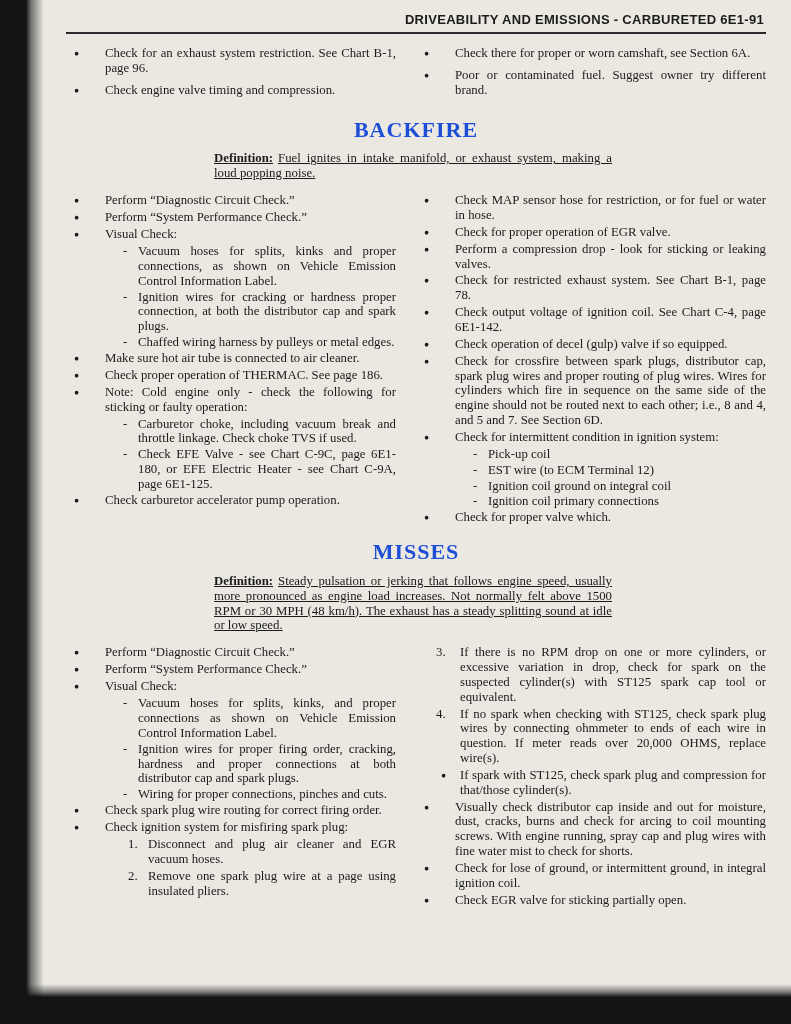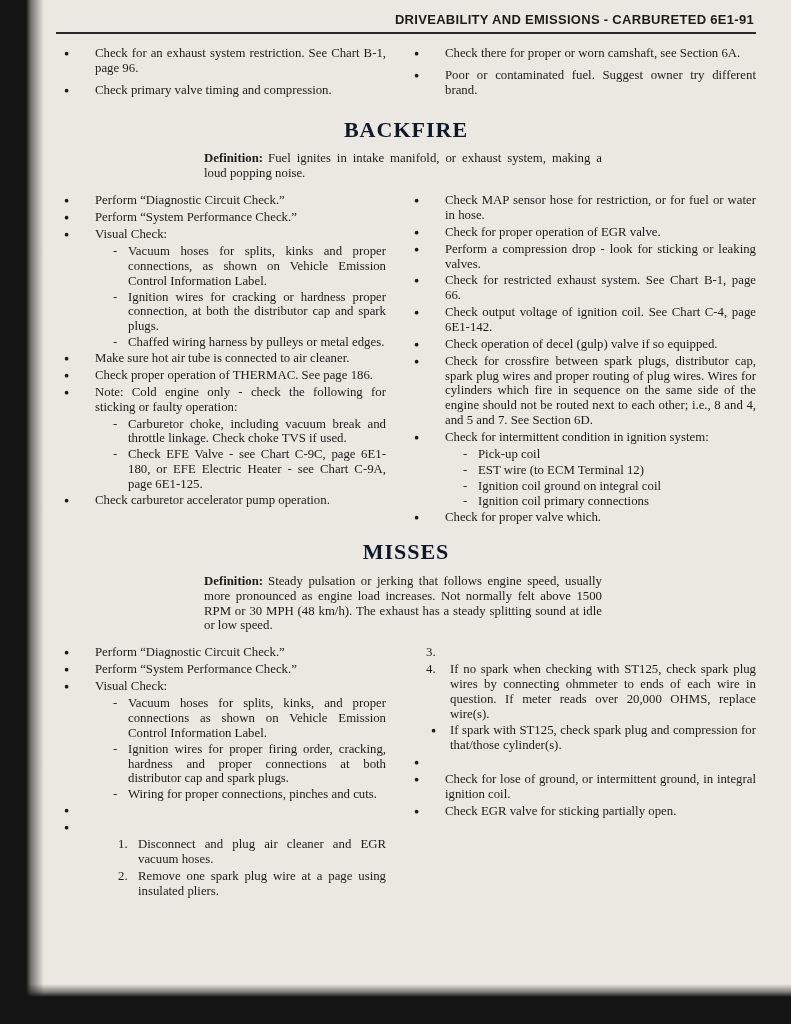--- a/index.html
+++ b/index.html
@@ -17,21 +17,21 @@
     color: var(--ink, #1b1b1b);
     overflow: hidden;
   }
   .page {
     position: absolute;
     inset: 0;
     overflow: hidden;
   }
   .content {
     position: absolute;
-    left: 56px;
+    left: 66px;
     top: 12px;
     width: 700px;
   }
   .header {
     text-align: right;
     font-family: "Liberation Sans", sans-serif;
     font-weight: bold;
     font-size: 13px;
     letter-spacing: 0.3px;
     color: var(--ink, #1b1b1b);
@@ -74,26 +74,27 @@
 
   .top-section .item { margin-bottom: 7px; }
 
   .section-title {
     font-family: "Liberation Serif", serif;
     font-size: 22px;
     font-weight: bold;
     letter-spacing: 1px;
     text-align: center;
     margin: 12px 0 9px 0;
-    color: #0f172a;
+    color: #1d4ed8;
   }
   .definition {
     margin: 0 0 12px 148px;
     width: 398px;
     text-align: justify;
+    text-decoration: underline;
   }
   .def-label { margin-right: 5px; }
 
   .edge {
     position: absolute;
     pointer-events: none;
   }
   .edge-left {
     left: 0; top: 0; bottom: 0; width: 44px;
     background: linear-gradient(90deg,
@@ -119,21 +120,21 @@
     <hr class="rule">
 
     <div class="cols top-section">
       <div class="col col-left">
           <div class="item bullet">
             <span class="marker">●</span>
             <span class="text">Check for an exhaust system restriction. See Chart B-1, page 96.</span>
           </div>
           <div class="item bullet">
             <span class="marker">●</span>
-            <span class="text">Check primary valve timing and compression.</span>
+            <span class="text">Check engine valve timing and compression.</span>
           </div>
         </div>
       <div class="col col-right">
           <div class="item bullet">
             <span class="marker">●</span>
             <span class="text">Check there for proper or worn camshaft, see Section 6A.</span>
           </div>
           <div class="item bullet">
             <span class="marker">●</span>
             <span class="text">Poor or contaminated fuel. Suggest owner try different brand.</span>
@@ -203,21 +204,21 @@
           <div class="item bullet">
             <span class="marker">●</span>
             <span class="text">Check for proper operation of EGR valve.</span>
           </div>
           <div class="item bullet">
             <span class="marker">●</span>
             <span class="text">Perform a compression drop - look for sticking or leaking valves.</span>
           </div>
           <div class="item bullet">
             <span class="marker">●</span>
-            <span class="text">Check for restricted exhaust system. See Chart B-1, page 66.</span>
+            <span class="text">Check for restricted exhaust system. See Chart B-1, page 78.</span>
           </div>
           <div class="item bullet">
             <span class="marker">●</span>
             <span class="text">Check output voltage of ignition coil. See Chart C-4, page 6E1-142.</span>
           </div>
           <div class="item bullet">
             <span class="marker">●</span>
             <span class="text">Check operation of decel (gulp) valve if so equipped.</span>
           </div>
           <div class="item bullet">
@@ -275,47 +276,51 @@
           <div class="item dash">
             <span class="marker">-</span>
             <span class="text">Ignition wires for proper firing order, cracking, hardness and proper connections at both distributor cap and spark plugs.</span>
           </div>
           <div class="item dash">
             <span class="marker">-</span>
             <span class="text">Wiring for proper connections, pinches and cuts.</span>
           </div>
           <div class="item bullet">
             <span class="marker">●</span>
-          </div>
-          <div class="item bullet">
-            <span class="marker">●</span>
+            <span class="text">Check spark plug wire routing for correct firing order.</span>
+          </div>
+          <div class="item bullet">
+            <span class="marker">●</span>
+            <span class="text">Check ignition system for misfiring spark plug:</span>
           </div>
           <div class="item num">
             <span class="marker">1.</span>
             <span class="text">Disconnect and plug air cleaner and EGR vacuum hoses.</span>
           </div>
           <div class="item num">
             <span class="marker">2.</span>
             <span class="text">Remove one spark plug wire at a page using insulated pliers.</span>
           </div>
         </div>
       <div class="col col-right">
           <div class="item num2">
             <span class="marker">3.</span>
+            <span class="text">If there is no RPM drop on one or more cylinders, or excessive variation in drop, check for spark on the suspected cylinder(s) with ST125 spark cap tool or equivalent.</span>
           </div>
           <div class="item num2">
             <span class="marker">4.</span>
             <span class="text">If no spark when checking with ST125, check spark plug wires by connecting ohmmeter to ends of each wire in question. If meter reads over 20,000 OHMS, replace wire(s).</span>
           </div>
           <div class="item bullet2">
             <span class="marker">●</span>
             <span class="text">If spark with ST125, check spark plug and compression for that/those cylinder(s).</span>
           </div>
           <div class="item bullet">
             <span class="marker">●</span>
+            <span class="text">Visually check distributor cap inside and out for moisture, dust, cracks, burns and check for arcing to coil mounting screws. With engine running, spray cap and plug wires with fine water mist to check for shorts.</span>
           </div>
           <div class="item bullet">
             <span class="marker">●</span>
             <span class="text">Check for lose of ground, or intermittent ground, in integral ignition coil.</span>
           </div>
           <div class="item bullet">
             <span class="marker">●</span>
             <span class="text">Check EGR valve for sticking partially open.</span>
           </div>
         </div>

